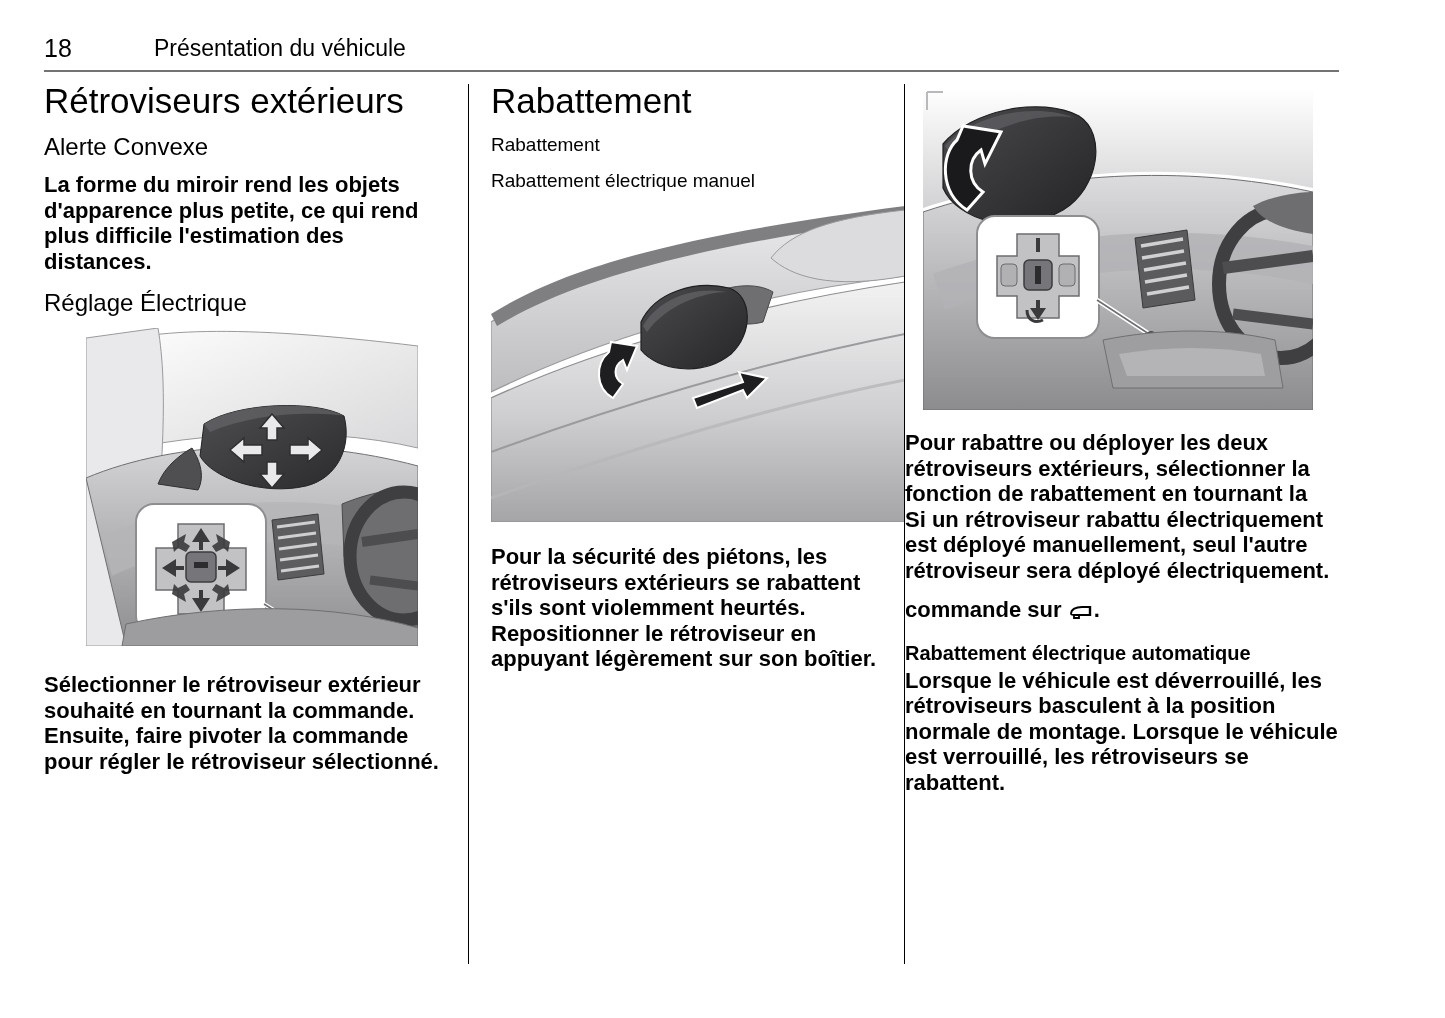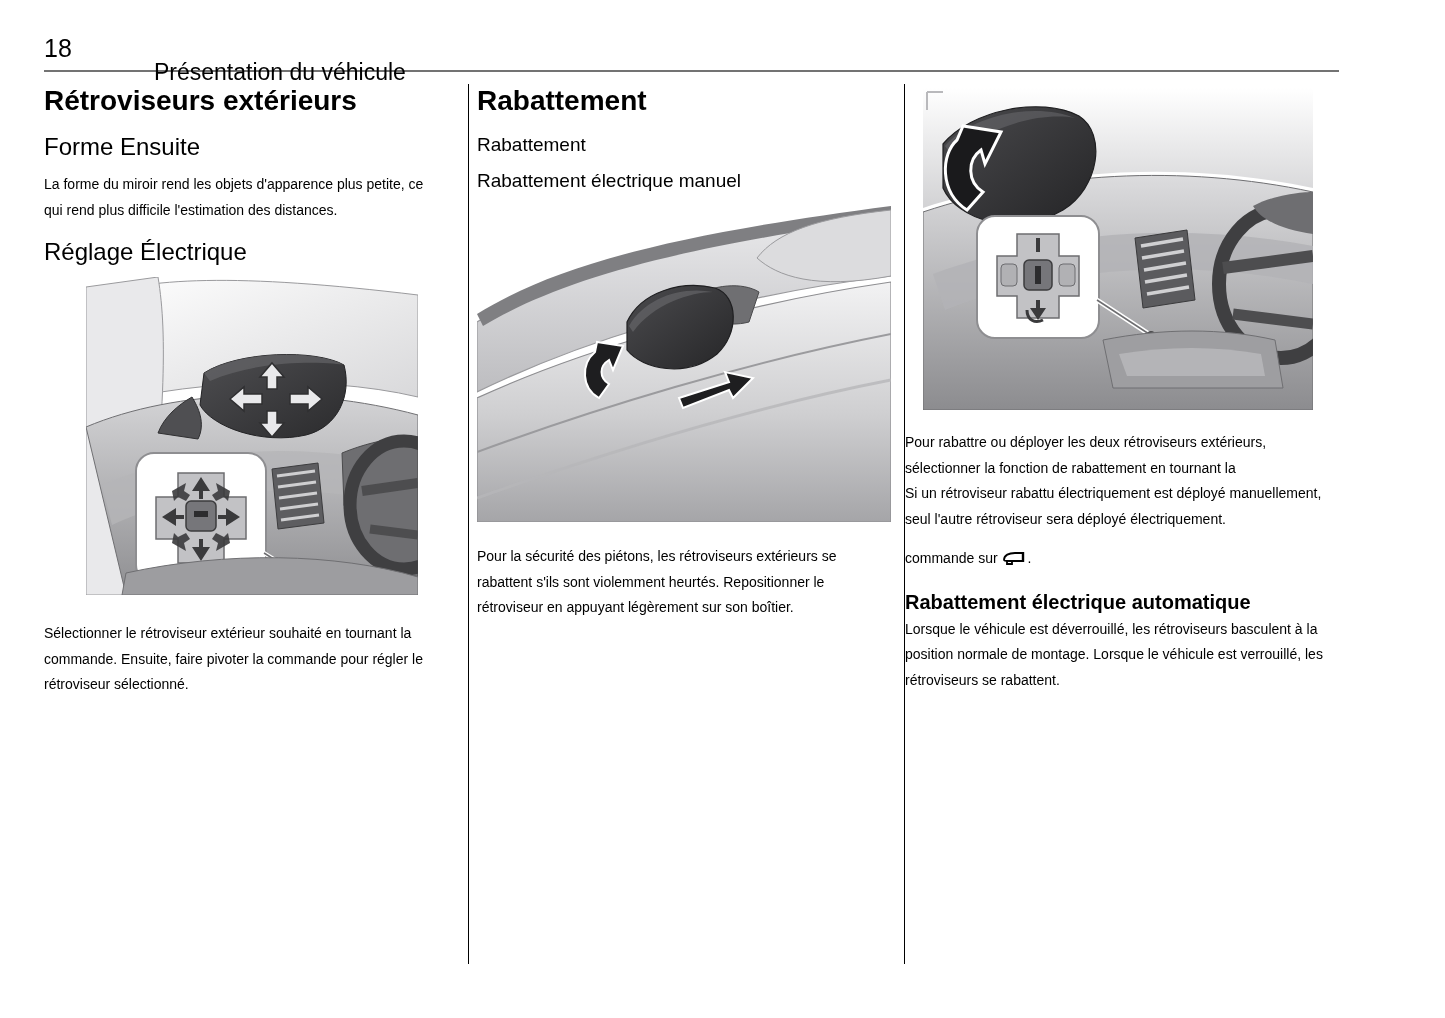--- a/index.html
+++ b/index.html
@@ -32,44 +32,43 @@
   .page-number {
     font-size: 25px;
     font-weight: 400;
     line-height: 28px;
     width: 110px;
   }
   .header-title {
     font-size: 23px;
     line-height: 28px;
     font-weight: 400;
-    margin-top: 24px;
   }
   
   .columns {
     position: absolute;
     top: 84px;
     left: 44px;
     width: 1297px;
     height: 880px;
     display: flex;
   }
   .col {
     position: relative;
     height: 880px;
   }
   .col-1 { width: 424px; padding-right: 26px; }
-  .col-2 { width: 436px; padding-left: 8px; padding-right: 24px;
+  .col-2 { width: 436px; padding-left: 22px; padding-right: 24px;
            border-left: 1.5px solid #000; }
   .col-3 { width: 437px; 
            border-left: 1.5px solid #000; }
 
   h1.sec {
-    font-size: 28px;
-    font-weight: 700;
+    font-size: 35px;
+    font-weight: 400;
     margin: 0 0 14px 0;
     line-height: 34px;
   }
   h2.sub {
     font-size: 24px;
     font-weight: 400;
     margin: 14px 0 10px 0;
     line-height: 30px;
   }
   h3.sub3 {
@@ -78,24 +77,24 @@
     margin: 10px 0 8px 0;
     line-height: 26px;
   }
   h3.subbold {
     font-size: 20px;
     font-weight: 700;
     margin: 18px 0 2px 0;
     line-height: 25px;
   }
   p.body {
-    font-size: 14px;
+    font-size: 22px;
     line-height: 25.5px;
     margin: 0 0 14px 0;
-    font-weight: 400;
+    font-weight: 700;
   }
   p.tight { margin-bottom: 0; }
   .arrow-ref { font-size: 17px; }
 
   
   .figure { position: relative; background: #ffffff; }
 
   
   #fig-mirror-adjust {
     width: 332px; height: 318px;
@@ -127,21 +126,21 @@
     <div class="page-number">18</div>
     <div class="header-title">Présentation du véhicule</div>
   </div>
 
   <div class="columns">
 
     <div class="col col-1">
 
       <h1 class="sec">Rétroviseurs extérieurs</h1>
 
-      <h2 class="sub">Forme Ensuite</h2>
+      <h2 class="sub">Alerte Convexe</h2>
 
       <p class="body tight">La forme du miroir rend les objets d'apparence plus petite, ce qui rend plus difficile l'estimation des distances.</p>
 
       <h2 class="sub">Réglage Électrique</h2>
 
       <div class="figure" id="fig-mirror-adjust">
         <svg class="fig-svg" viewBox="0 0 332 318" xmlns="http://www.w3.org/2000/svg">
           <defs>
             <linearGradient id="g1" x1="0" y1="0" x2="1" y2="1">
               <stop offset="0" stop-color="#ffffff"></stop>

